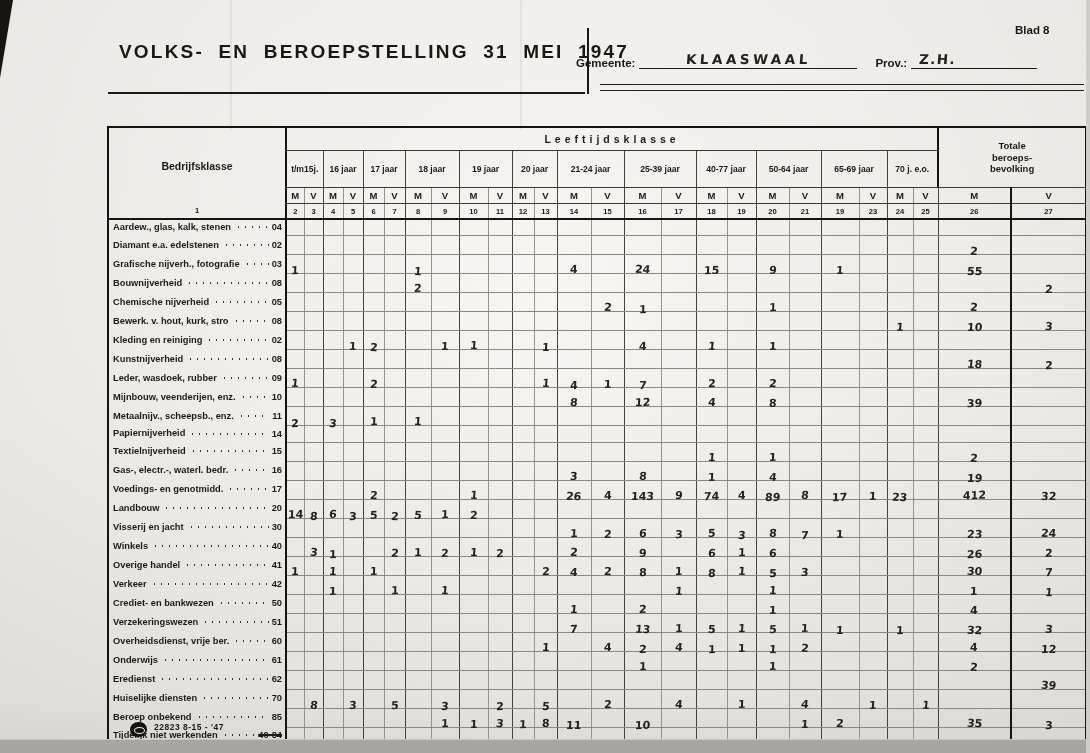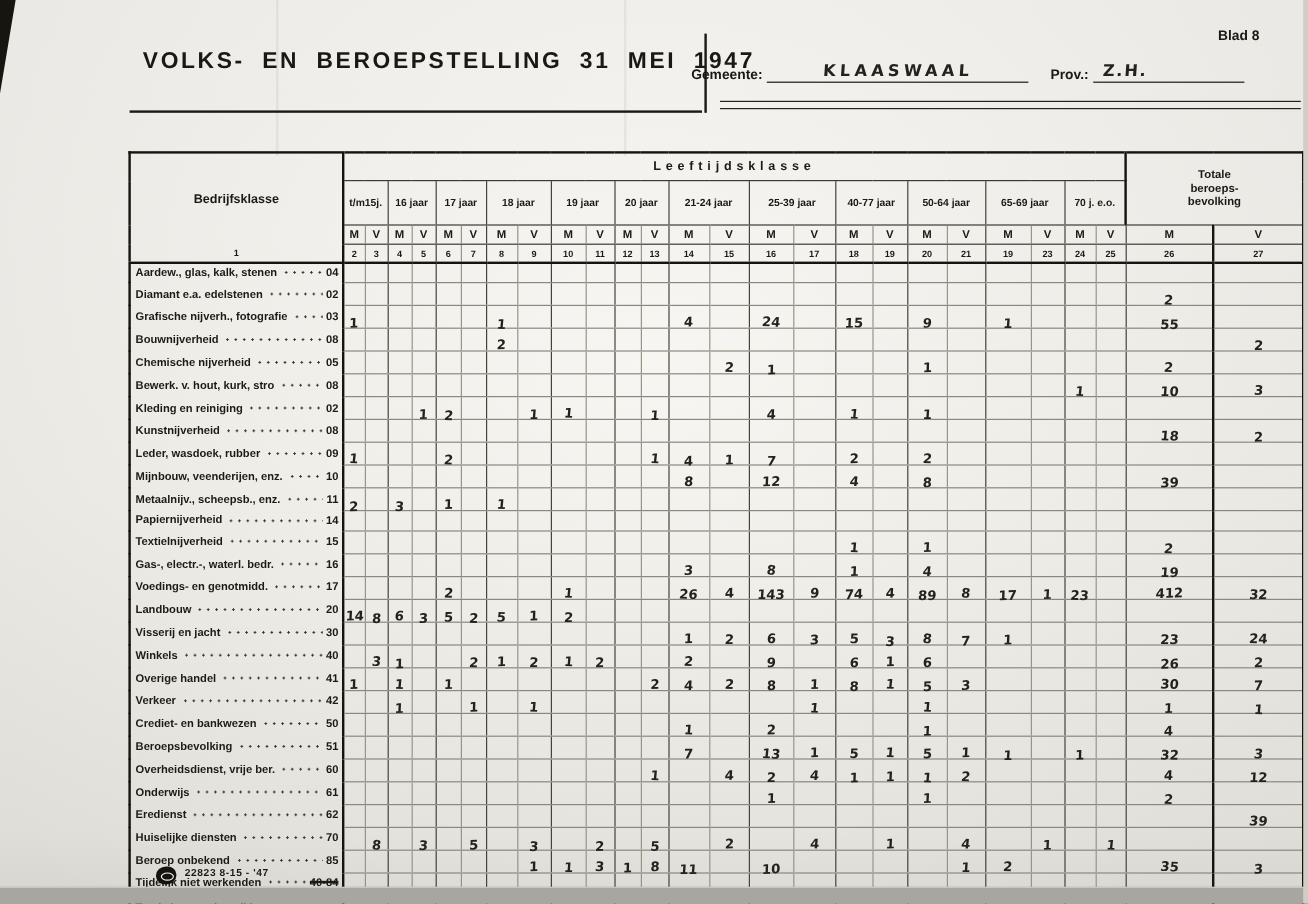--- a/index.html
+++ b/index.html
@@ -952,21 +952,21 @@
             <td class=" v-group"></td>
             <td class=" v-sub"></td>
             <td class=" v-group"></td>
             <td class=" v-sub"></td>
             <td class=" v-group"><span class="hw" style="transform: translateY(5px) skewX(-4deg) rotate(-2.2deg);">4</span></td>
             <td class=" v-heavy"></td>
           </tr>
           <tr class="data-row">
             <td class="label-cell">
               <div class="rowlab">
-                <span class="lab">Beroepsbevolking</span>
+                <span class="lab">Verzekeringswezen</span>
                 <span class="leader"></span>
                 <span class="code">51</span>
               </div>
             </td>
             <td></td>
             <td class=" v-sub"></td>
             <td class=" v-group"></td>
             <td class=" v-sub"></td>
             <td class=" v-group"></td>
             <td class=" v-sub"></td>

